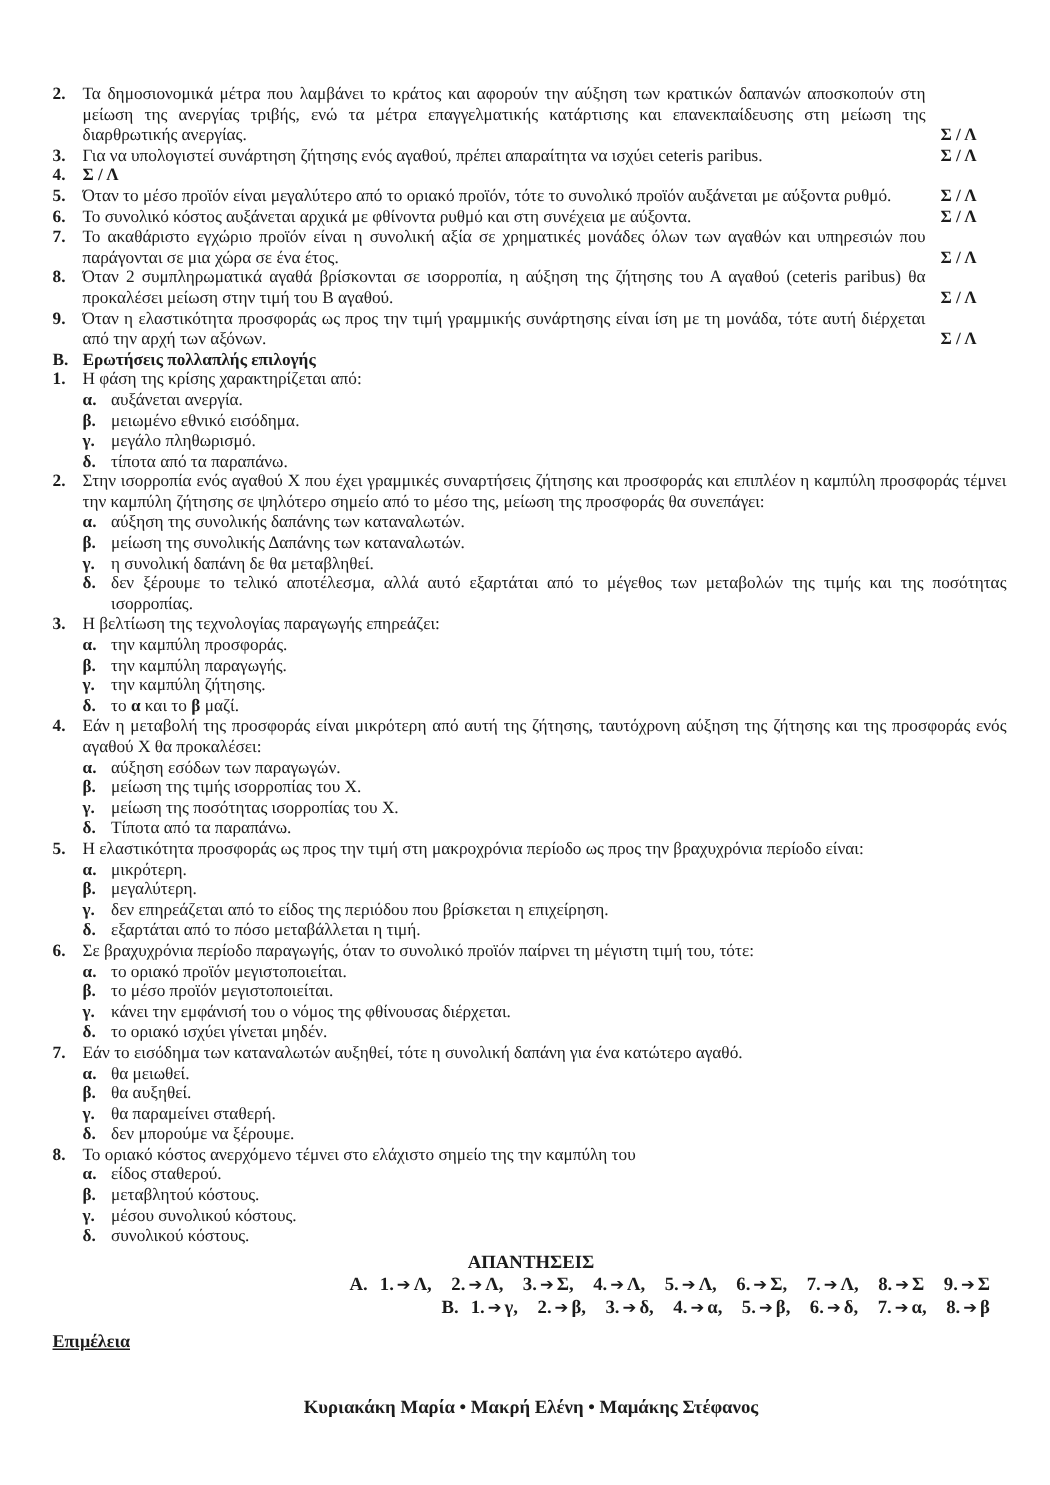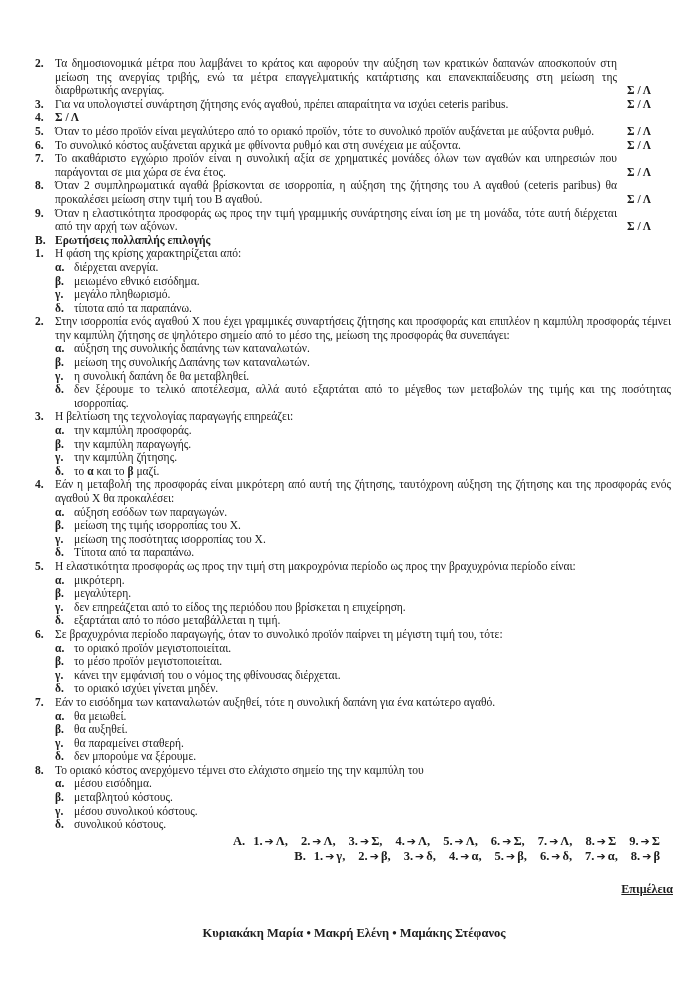--- a/index.html
+++ b/index.html
@@ -35,21 +35,21 @@
 
   
   .answers { margin-top: 2px; }
   .ans-title { text-align: center; font-weight: bold; font-size: 12.5px; line-height: 15px; }
   .ans-row { font-weight: bold; font-size: 12.5px; line-height: 15.5px; white-space: nowrap; text-align: right; }
   .ans-row .prefix { margin-right: 8px; }
   .pair { margin-right: 13px; }
   .pair .arrow { font-family: "DejaVu Sans", sans-serif; font-size: 11px; margin: 0 2px; }
 
   
-  .credits-title { text-align: right; font-weight: bold; font-size: 12px; line-height: 16px; text-decoration: underline; margin-top: 16px; }
+  .credits-title { text-align: left; font-weight: bold; font-size: 12px; line-height: 16px; text-decoration: underline; margin-top: 6px; }
   .credits-names { text-align: center; font-weight: bold; font-size: 12.5px; line-height: 16px; margin-top: 28px; }
 </style>
 </head>
 <body>
 
 <div class="page">
 
   <div>
 
     <div class="tf">
@@ -105,21 +105,21 @@
       <span class="num">Β.</span>
       <span>Ερωτήσεις πολλαπλής επιλογής</span>
     </div>
 
     <div class="q">
       <span class="num">1.</span>
       <div class="qb">
         <div class="qintro">Η φάση της κρίσης χαρακτηρίζεται από:</div>
         <div class="opt">
             <span class="ol">α.</span>
-            <span class="ot">διέρχεται ανεργία.</span>
+            <span class="ot">αυξάνεται ανεργία.</span>
           </div>
         <div class="opt">
             <span class="ol">β.</span>
             <span class="ot">μειωμένο εθνικό εισόδημα.</span>
           </div>
         <div class="opt">
             <span class="ol">γ.</span>
             <span class="ot">μεγάλο πληθωρισμό.</span>
           </div>
         <div class="opt">
@@ -266,39 +266,40 @@
           </div>
       </div>
     </div>
 
     <div class="q">
       <span class="num">8.</span>
       <div class="qb">
         <div class="qintro">Το οριακό κόστος ανερχόμενο τέμνει στο ελάχιστο σημείο της την καμπύλη του</div>
         <div class="opt">
             <span class="ol">α.</span>
-            <span class="ot">μέσου εισόδημα.</span>
+            <span class="ot">είδος σταθερού.</span>
           </div>
         <div class="opt">
             <span class="ol">β.</span>
             <span class="ot">μεταβλητού κόστους.</span>
           </div>
         <div class="opt">
             <span class="ol">γ.</span>
             <span class="ot">μέσου συνολικού κόστους.</span>
           </div>
         <div class="opt">
             <span class="ol">δ.</span>
             <span class="ot">συνολικού κόστους.</span>
           </div>
       </div>
     </div>
   </div>
 
   <div class="answers">
+    <div class="ans-title">ΑΠΑΝΤΗΣΕΙΣ</div>
 
     <div class="ans-row">
       <span class="prefix">Α.</span><span class="pair"><span>1.</span><span class="arrow">➔</span><span>Λ,</span></span><span class="pair"><span>2.</span><span class="arrow">➔</span><span>Λ,</span></span><span class="pair"><span>3.</span><span class="arrow">➔</span><span>Σ,</span></span><span class="pair"><span>4.</span><span class="arrow">➔</span><span>Λ,</span></span><span class="pair"><span>5.</span><span class="arrow">➔</span><span>Λ,</span></span><span class="pair"><span>6.</span><span class="arrow">➔</span><span>Σ,</span></span><span class="pair"><span>7.</span><span class="arrow">➔</span><span>Λ,</span></span><span class="pair"><span>8.</span><span class="arrow">➔</span><span>Σ</span></span><span class="pair"><span>9.</span><span class="arrow">➔</span><span>Σ</span></span>
     </div>
 
     <div class="ans-row">
       <span class="prefix">Β.</span><span class="pair"><span>1.</span><span class="arrow">➔</span><span>γ,</span></span><span class="pair"><span>2.</span><span class="arrow">➔</span><span>β,</span></span><span class="pair"><span>3.</span><span class="arrow">➔</span><span>δ,</span></span><span class="pair"><span>4.</span><span class="arrow">➔</span><span>α,</span></span><span class="pair"><span>5.</span><span class="arrow">➔</span><span>β,</span></span><span class="pair"><span>6.</span><span class="arrow">➔</span><span>δ,</span></span><span class="pair"><span>7.</span><span class="arrow">➔</span><span>α,</span></span><span class="pair"><span>8.</span><span class="arrow">➔</span><span>β</span></span>
     </div>
 
     <div class="credits-title">Επιμέλεια</div>

